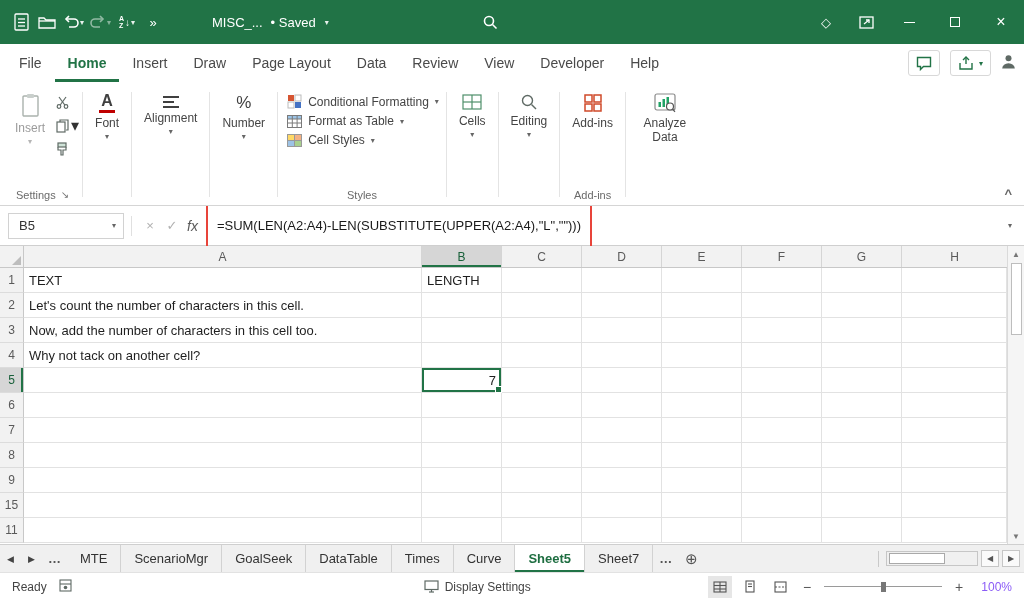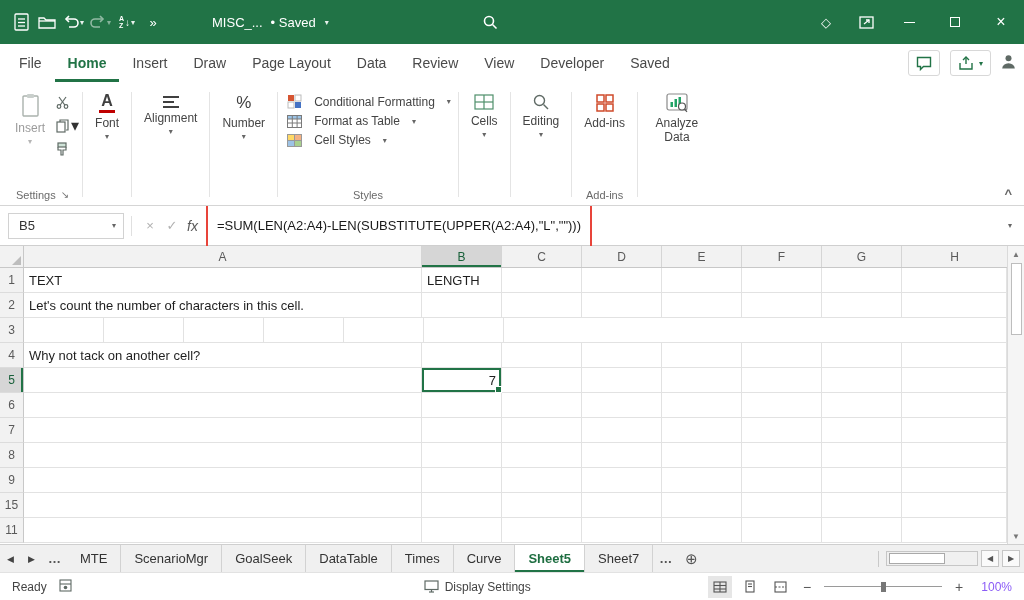--- a/index.html
+++ b/index.html
@@ -47,21 +47,21 @@
   .minicol{display:flex;flex-direction:column;gap:7px;padding-top:8px;padding-left:2px}
   .minibtn{display:flex;align-items:center;gap:2px}
   .fonticon{font-size:16px;font-weight:700;color:#404040;line-height:1;border-bottom:3px solid #c00000;padding:0 2px 1px 2px}
   .alignicon{display:flex;flex-direction:column;gap:3px;padding-top:3px}
   .alignicon i{display:block;height:2px;background:#404040}
   .alignicon i:nth-child(1){width:16px}
   .alignicon i:nth-child(2){width:11px}
   .alignicon i:nth-child(3){width:16px}
   .pcticon{font-size:17px;color:#404040;font-weight:400;line-height:1.2}
   .styles-rows{display:flex;flex-direction:column;gap:5px;padding:6px 4px 0 6px;align-items:flex-start}
-  .stylerow{display:flex;align-items:center;gap:12px;font-size:12px;color:#444;white-space:nowrap}
+  .stylerow{display:flex;align-items:center;gap:6px;font-size:12px;color:#444;white-space:nowrap}
   .stylerow .chev{font-size:8px;color:#666}
   .launcher{font-size:10px;color:#777}
   .collapse-ribbon{position:absolute;right:12px;bottom:4px;font-size:13px;font-weight:700;color:#666}
 
   
   .fbar{height:40px;background:#fff;border-bottom:1px solid #cfcfcf;display:flex;align-items:center;padding:0 8px;flex:none}
   .namebox{width:116px;height:26px;border:1px solid #d2d2d2;display:flex;align-items:center;font-size:13px;color:#333;padding-left:10px;background:#fff}
   .nchev{margin-left:auto;font-size:8px;color:#666;padding:0 7px}
   .fdiv{width:1px;height:20px;background:#e0e0e0;margin:0 7px}
   .fbtn{width:22px;text-align:center;color:#b0b0b0;font-size:13px}
@@ -202,21 +202,21 @@
   <div class="menubar">
     <span class="mtab">File</span>
     <span class="mtab active">Home</span>
     <span class="mtab">Insert</span>
     <span class="mtab">Draw</span>
     <span class="mtab">Page Layout</span>
     <span class="mtab">Data</span>
     <span class="mtab">Review</span>
     <span class="mtab">View</span>
     <span class="mtab">Developer</span>
-    <span class="mtab">Saved</span>
+    <span class="mtab">Help</span>
     <div class="menu-right">
       <span class="pillbtn">
         <svg width="16" height="15" viewBox="0 0 16 15" fill="none" stroke="#217346" stroke-width="1.4">
             <path d="M1.5 1.5 h13 v9 h-7 l-3 3 v-3 h-3 z"></path>
           </svg>
       </span>
       <span class="pillbtn">
         <svg width="16" height="14" viewBox="0 0 16 14" fill="none" stroke="#217346" stroke-width="1.4">
             <path d="M8 1 v7"></path>
             <path d="M5 4 L8 1 L11 4"></path>
@@ -472,20 +472,21 @@
             <div class="cell" style="width: 80px;"></div>
             <div class="cell" style="width: 80px;"></div>
             <div class="cell" style="width: 80px;"></div>
             <div class="cell" style="width: 80px;"></div>
             <div class="cell" style="width: 80px;"></div>
             <div class="cell" style="width: 80px;"></div>
             <div class="cell" style="flex: 1 1 0%;"></div>
           </div>
           <div class="grow">
             <div class="rowhdr">3</div>
+            <div class="cell" style="width: 398px;">Now, add the number of characters in this cell too.</div>
             <div class="cell" style="width: 80px;"></div>
             <div class="cell" style="width: 80px;"></div>
             <div class="cell" style="width: 80px;"></div>
             <div class="cell" style="width: 80px;"></div>
             <div class="cell" style="width: 80px;"></div>
             <div class="cell" style="width: 80px;"></div>
             <div class="cell" style="flex: 1 1 0%;"></div>
           </div>
           <div class="grow">
             <div class="rowhdr">4</div>

